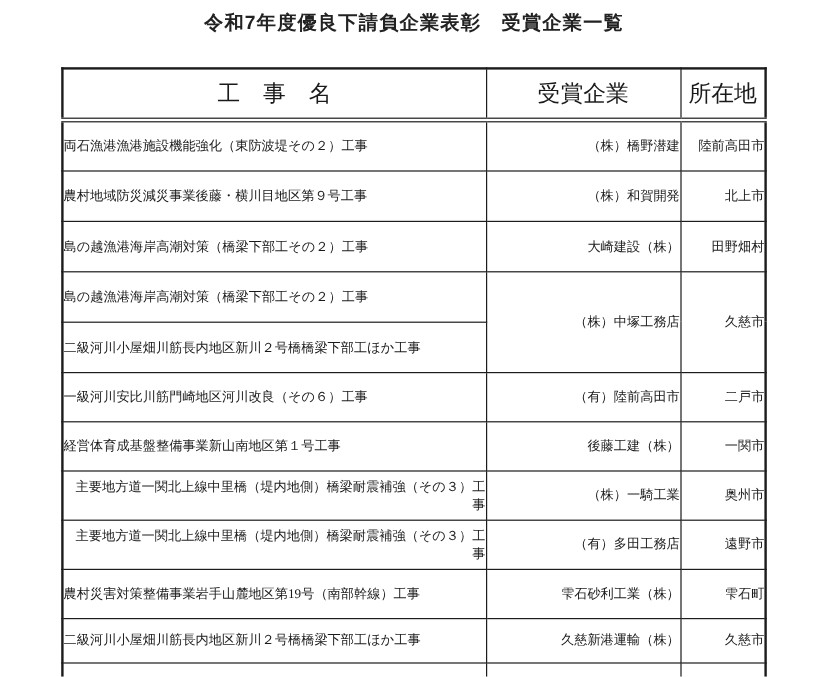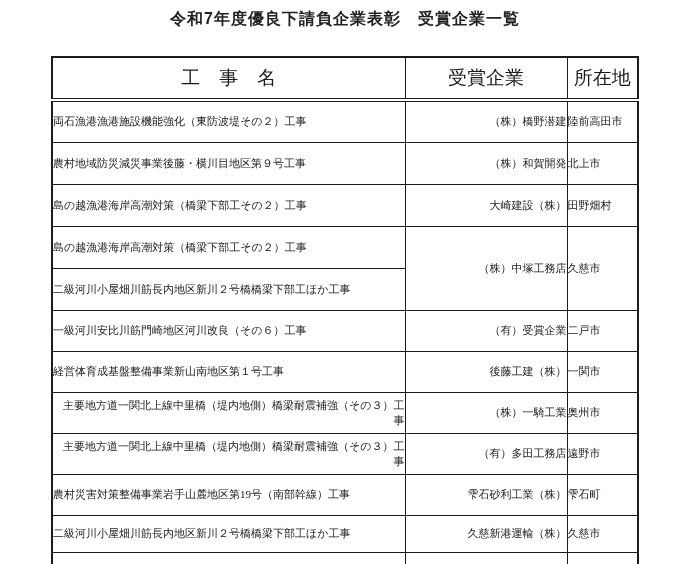--- a/index.html
+++ b/index.html
@@ -40,21 +40,21 @@
   col.c-company { width: 162px; }
   col.c-location { width: 71px; }
   tr.head th {
     height: 40px;
     text-align: center;
     border-bottom: 4px double #1c1c1c;
     font-size: 19px;
   }
   td.name { text-align: left; padding-left: 4px; padding-right: 2px; }
   td.company { text-align: right; padding-left: 8px; padding-right: 2px; }
-  td.location { text-align: left; }
+  td.location { text-align: right; }
   td.small { font-size: 10.3px; text-align: right; }
   tr.h42 { height: 42px; }
   tr.h41 { height: 41px; }
   tr.h37 { height: 37px; }
   tr.partial { height: 40px; }
 </style>
 </head>
 <body>
 
 <div class="page">
@@ -96,21 +96,21 @@
       <td class="company" rowspan="2">（株）中塚工務店</td>
       <td class="location" rowspan="2">久慈市</td>
     </tr>
 
     <tr class="h42">
       <td class="name">二級河川小屋畑川筋長内地区新川２号橋橋梁下部工ほか工事</td>
     </tr>
 
     <tr class="h41">
       <td class="name">一級河川安比川筋門崎地区河川改良（その６）工事</td>
-      <td class="company">（有）受賞企業</td>
+      <td class="company">（有）陸前高田市</td>
       <td class="location">二戸市</td>
     </tr>
 
     <tr class="h41">
       <td class="name">経営体育成基盤整備事業新山南地区第１号工事</td>
       <td class="company">後藤工建（株）</td>
       <td class="location">一関市</td>
     </tr>
 
     <tr class="h41">

